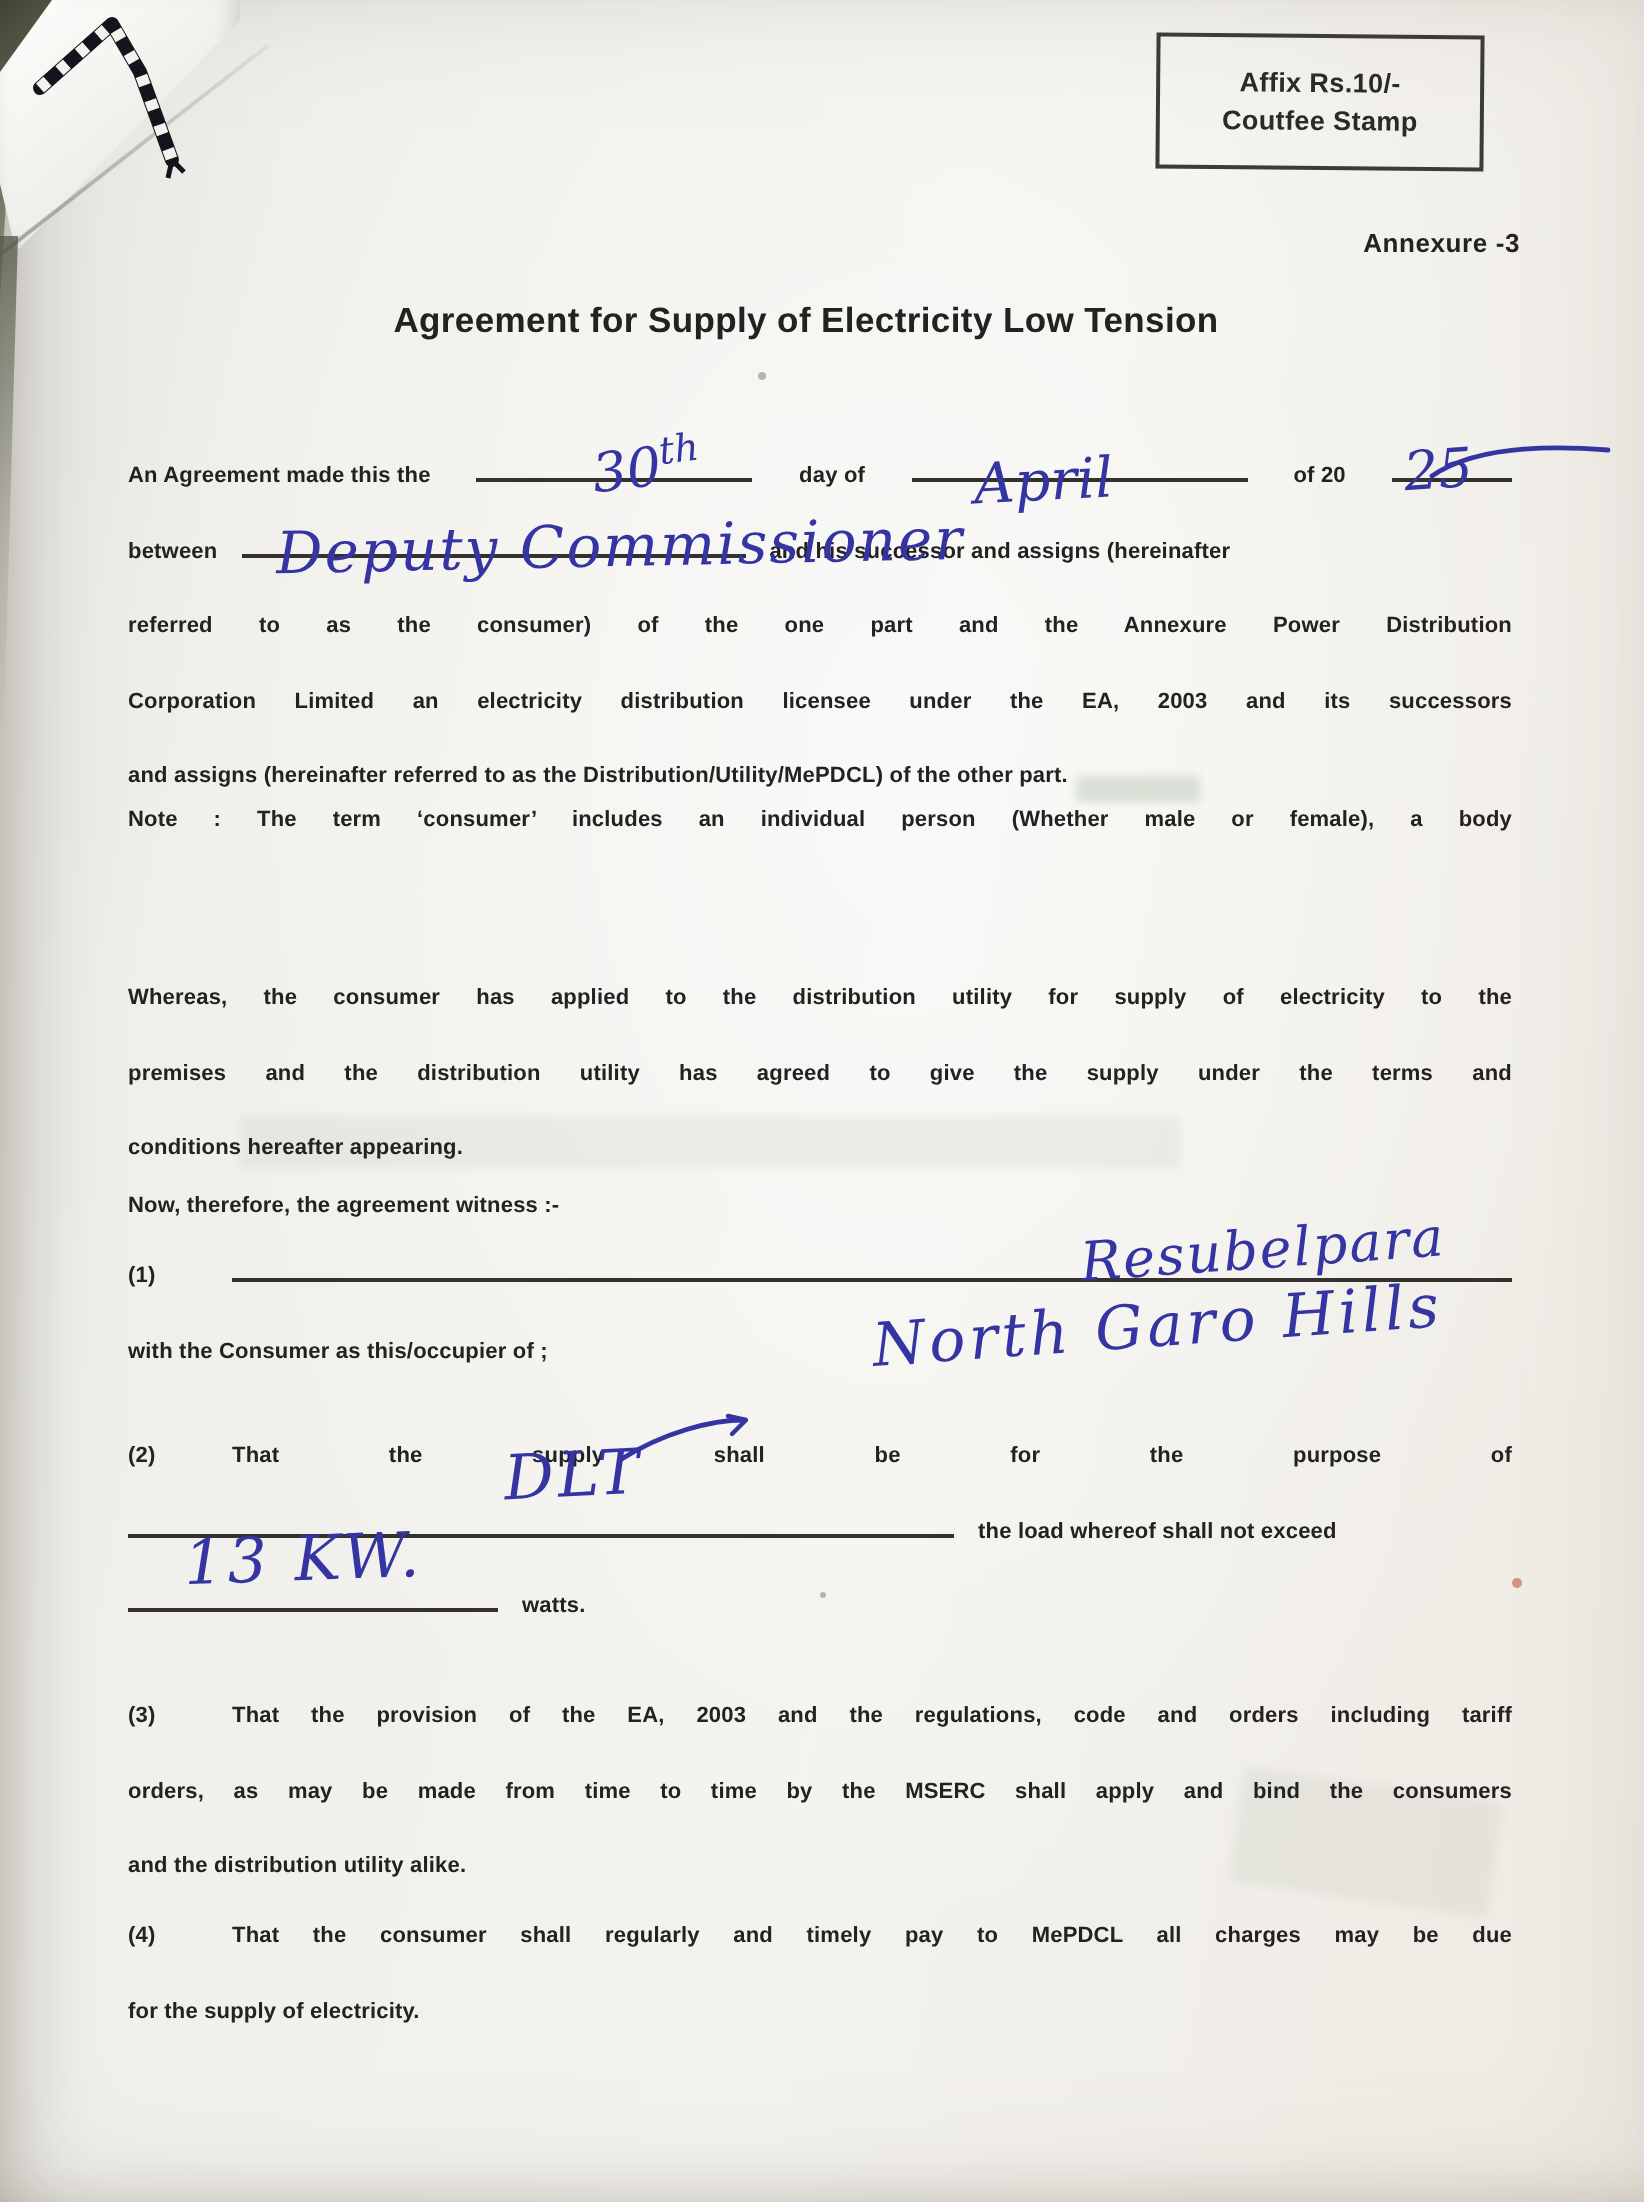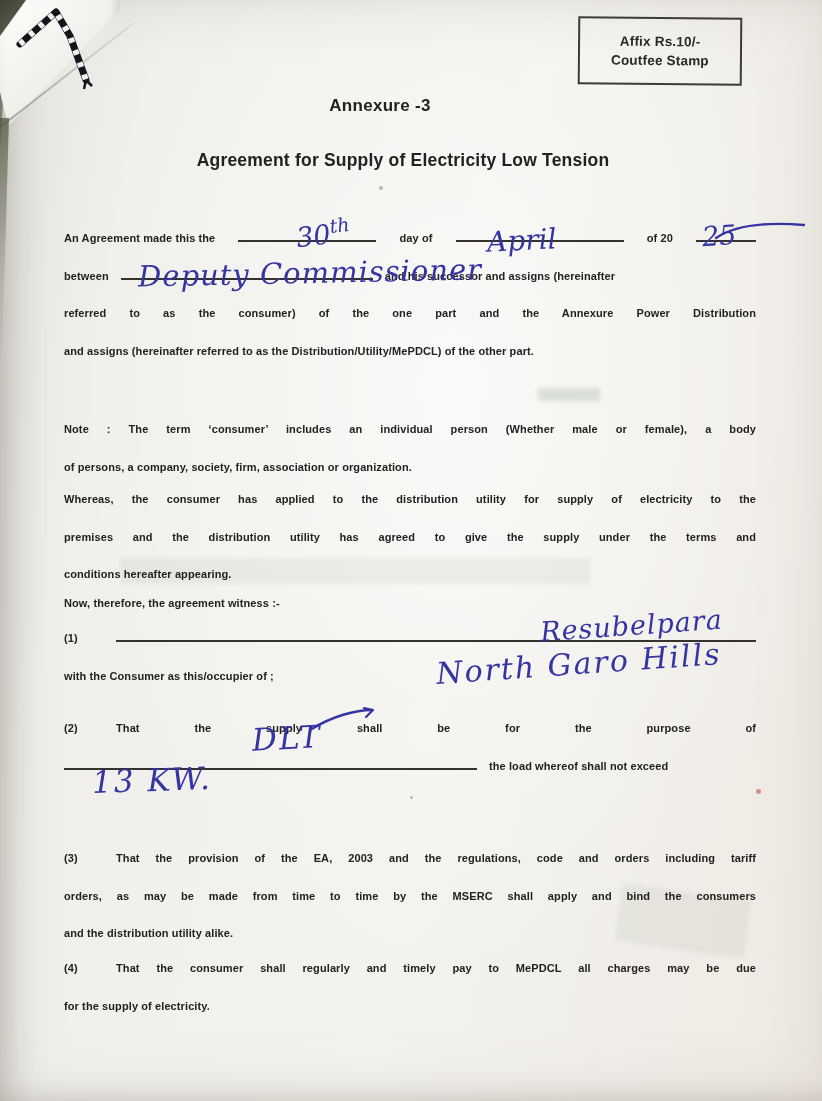--- a/index.html
+++ b/index.html
@@ -38,22 +38,22 @@
   .g2{left:120px;top:558px;width:470px;height:26px;background:rgba(130,150,125,0.10);}
   .g3{left:618px;top:892px;width:130px;height:58px;background:rgba(125,140,120,0.10);transform:rotate(8deg);}
   .speck-red{position:absolute;left:756px;top:789px;width:5px;height:5px;border-radius:50%;background:rgba(195,70,45,0.55);}
   .speck{position:absolute;border-radius:50%;background:rgba(90,85,75,0.4);}
   
   .stamp{position:absolute;left:578px;top:17px;width:160px;height:64px;
     border:2px solid #3c3b38;transform:rotate(0.5deg);
     display:flex;flex-direction:column;justify-content:center;align-items:center;
     gap:4px;font-size:13.5px;color:#2b2a27;letter-spacing:0.2px;}
   
-  .annexure{position:absolute;left:0;top:96px;width:760px;text-align:center;
-    font-size:17px;letter-spacing:0.3px;}
+  .annexure{position:absolute;left:0;top:114px;width:760px;text-align:right;
+    font-size:13px;letter-spacing:0.3px;}
   .doc-title{position:absolute;left:0;top:150px;width:806px;text-align:center;
     font-size:17.5px;letter-spacing:0.2px;}
   
   .block{position:absolute;left:64px;width:692px;font-size:11px;line-height:37.5px;letter-spacing:0.1px;}
   .jline{text-align:justify;text-align-last:justify;}
   .row{display:flex;align-items:baseline;}
   .row.spread{justify-content:space-between;}
   .blank{height:3px;border-bottom:2px solid #35322d;display:inline-block;}
   .num{flex:0 0 52px;}
   .clause-text-j{flex:1;text-align:justify;text-align-last:justify;}
@@ -109,26 +109,26 @@
       <span class="blank" style="width:168px;"></span>
       <span>of 20</span>
       <span class="blank" style="width:60px;"></span>
     </div>
     <div class="row">
       <span class="gap-r">between</span>
       <span class="blank gap-r" style="width:252px;"></span>
       <span>and his successor and assigns (hereinafter</span>
     </div>
     <div class="jline">referred to as the consumer) of the one part and the Annexure Power Distribution</div>
+    <div class="jline">Corporation Limited an electricity distribution licensee under the EA, 2003 and its successors</div>
     <div>and assigns (hereinafter referred to as the Distribution/Utility/MePDCL) of the other part.</div>
   </div>
 
-  <div class="block" style="top:411px;">
+  <div class="block" style="top:392px;">
     <div class="jline">Note : The term ‘consumer’ includes an individual person (Whether male or female), a body</div>
-    <div>of persons, a company, society, firm, association or organization.</div>
   </div>
 
   <div class="block" style="top:585px;">Now, therefore, the agreement witness :-</div>
 
   <div class="block" style="top:481px;">
     <div class="jline">Whereas, the consumer has applied to the distribution utility for supply of electricity to the</div>
     <div class="jline">premises and the distribution utility has agreed to give the supply under the terms and</div>
     <div>conditions hereafter appearing.</div>
   </div>
 
@@ -141,20 +141,24 @@
   </div>
 
   <div class="block" style="top:710px;">
     <div class="row">
       <span class="num">(2)</span>
       <span class="clause-text-j">That the supply shall be for the purpose of</span>
     </div>
     <div class="row">
       <span class="blank gap-r" style="width:413px;"></span>
       <span>the load whereof shall not exceed</span>
+    </div>
+    <div class="row">
+      <span class="blank gap-r" style="width:185px;"></span>
+      <span>watts.</span>
     </div>
   </div>
 
   <div class="block" style="top:840px;">
     <div class="row">
       <span class="num">(3)</span>
       <span class="clause-text-j">That the provision of the EA, 2003 and the regulations, code and orders including tariff</span>
     </div>
     <div class="jline">orders, as may be made from time to time by the MSERC shall apply and bind the consumers</div>
     <div>and the distribution utility alike.</div>

